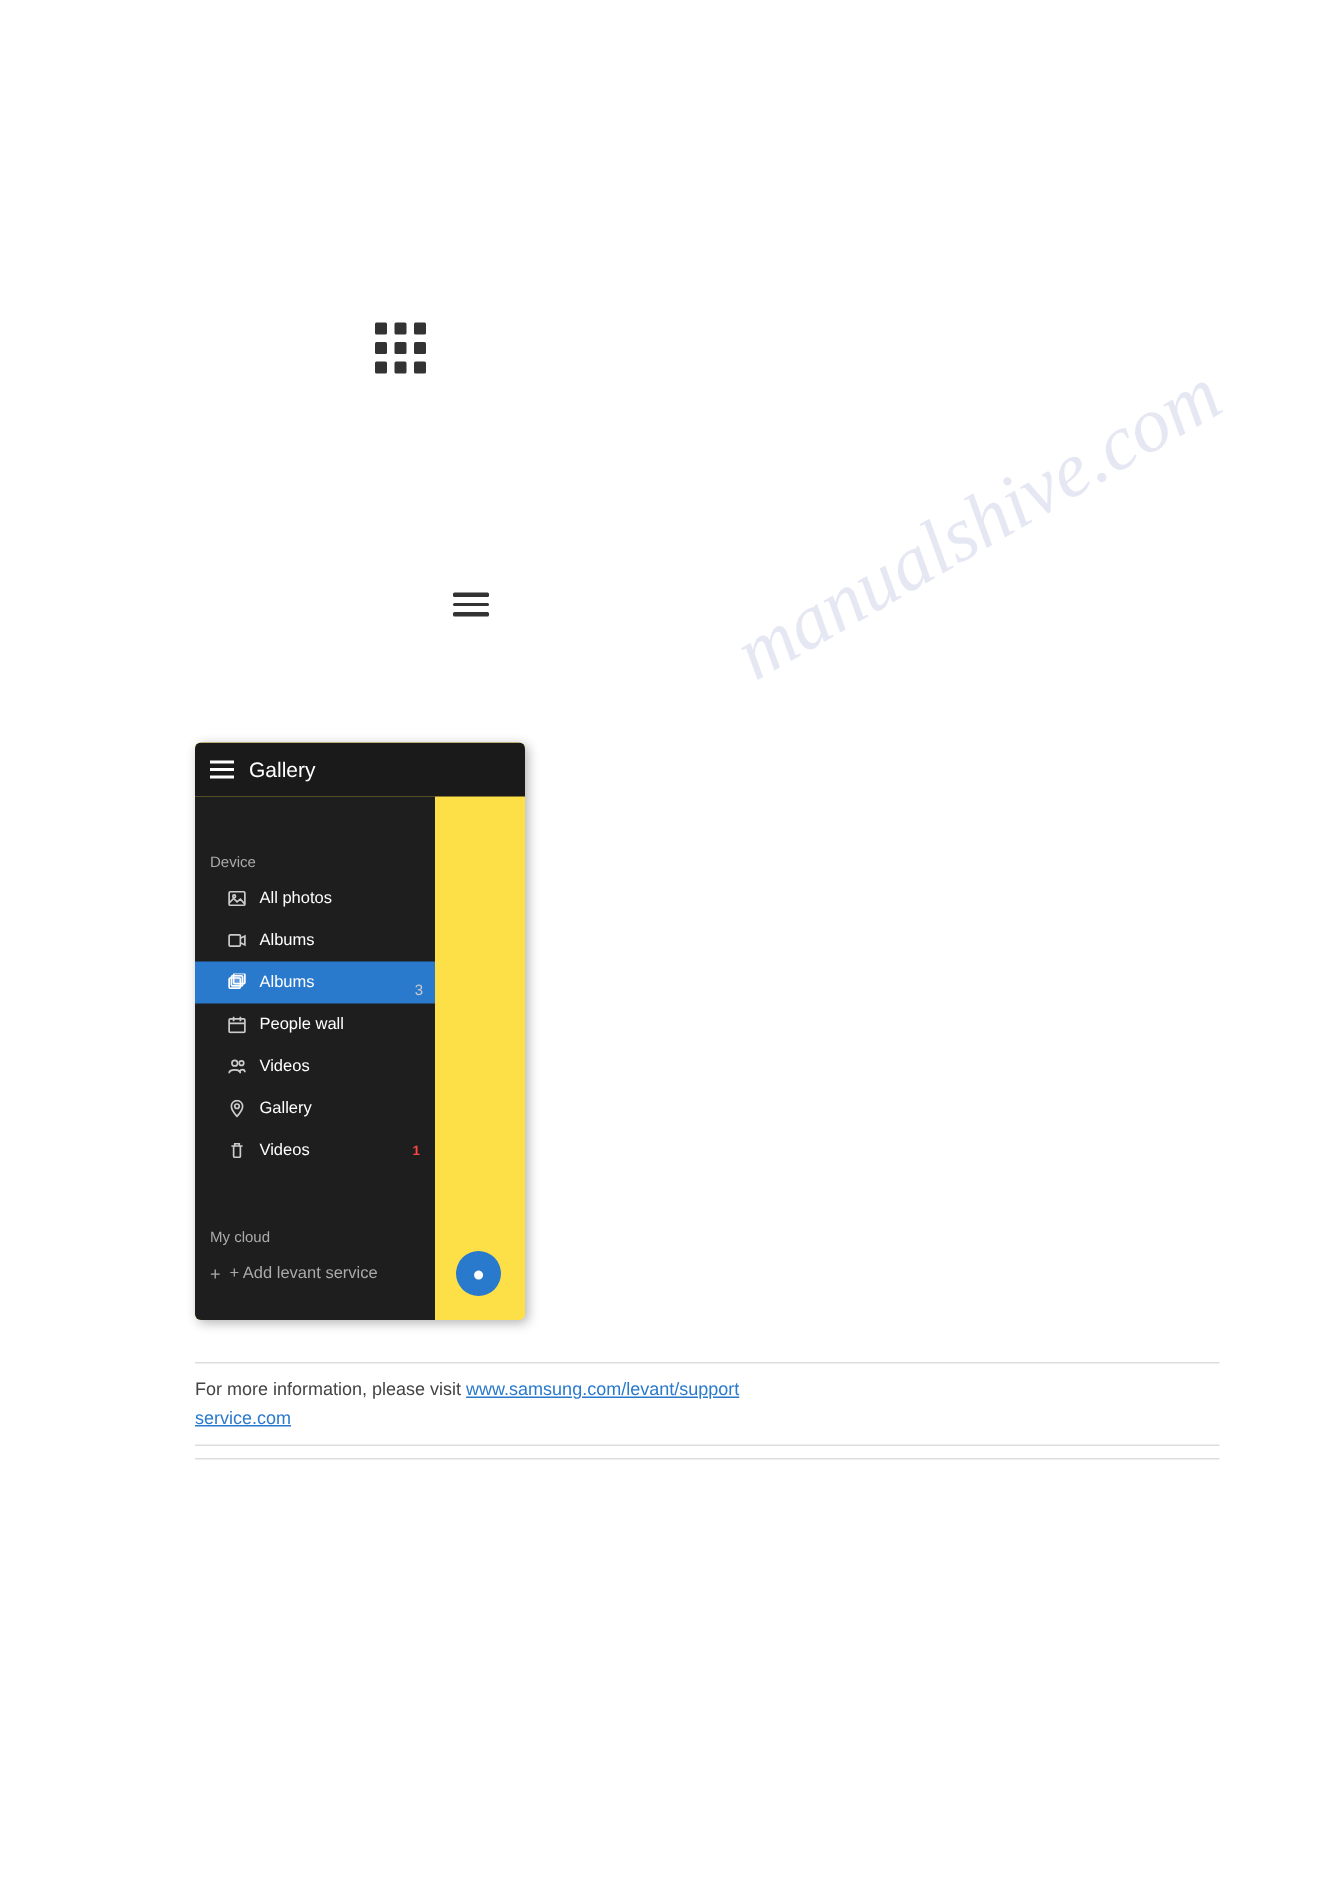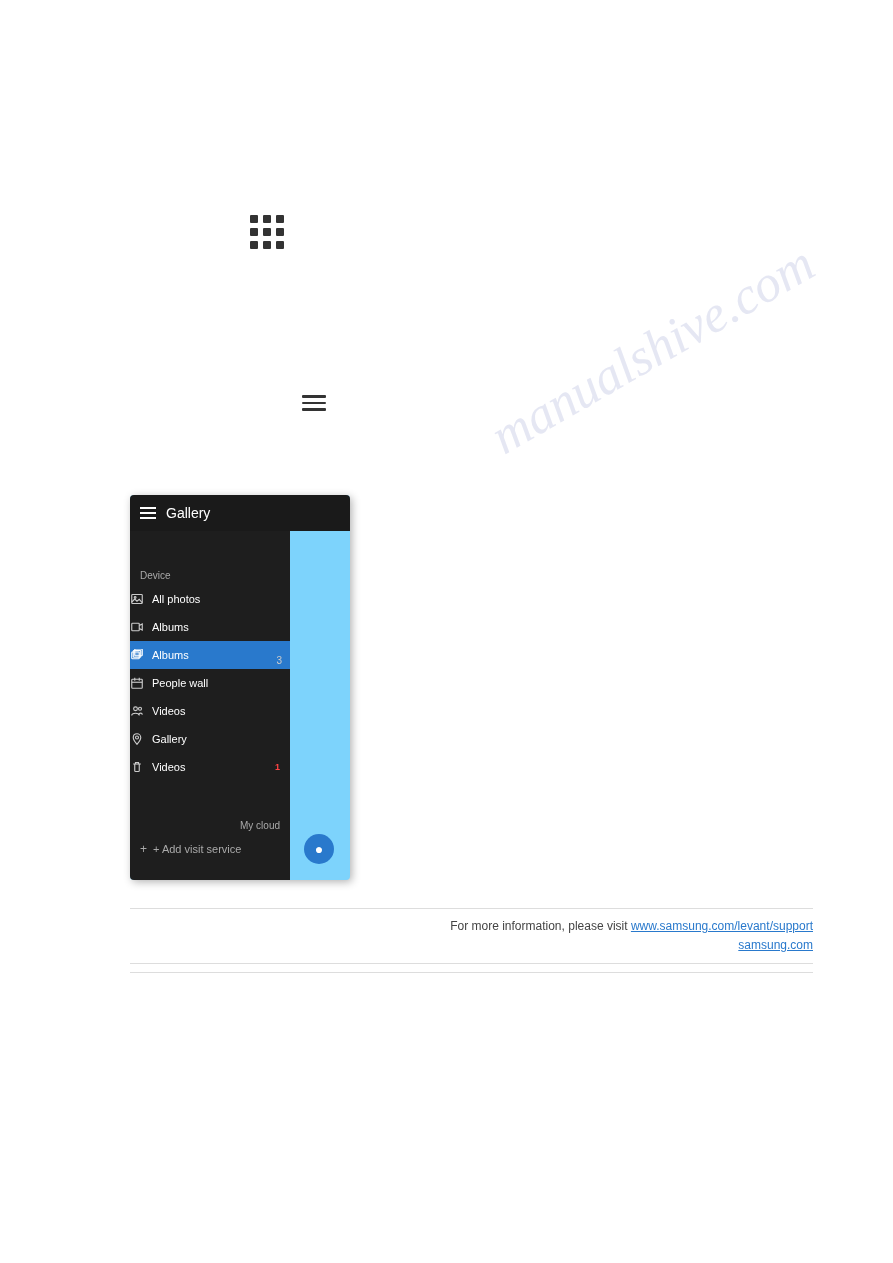--- a/index.html
+++ b/index.html
@@ -68,21 +68,21 @@
       border-radius: 1px;
     }
 
     
     .phone-mockup {
       position: absolute;
       top: 495px;
       left: 130px;
       width: 220px;
       height: 385px;
-      background: #7dd3fc;
+      background: #fde047;
       border-radius: 4px;
       overflow: hidden;
       box-shadow: 2px 2px 8px rgba(0,0,0,0.3);
     }
 
     
     .gallery-header {
       display: flex;
       align-items: center;
       padding: 8px 10px;
@@ -123,21 +123,21 @@
     .section-label {
       color: #aaaaaa;
       font-size: 10px;
       padding: 8px 10px 4px 10px;
       margin-top: 31px;
     }
 
     .sidebar-item {
       display: flex;
       align-items: center;
-      padding: 7px 0;
+      padding: 7px 21px;
       cursor: pointer;
       position: relative;
     }
 
     .sidebar-item.active {
       background: #2979cc;
       text-align: right;
     }
 
     .sidebar-item-icon {
@@ -167,21 +167,20 @@
       position: absolute;
       right: 8px;
       top: 50%;
       color: #aaaaaa;
       font-size: 10px;
     }
 
     
     .my-cloud-section {
       margin-top: 4px;
-      text-align: right;
     }
 
     .add-cloud-btn {
       display: flex;
       align-items: center;
       padding: 7px 10px;
       cursor: pointer;
     }
 
     .add-cloud-btn span {
@@ -213,21 +212,20 @@
       color: white;
       font-size: 14px;
     }
 
     
     .bottom-section {
       position: absolute;
       top: 900px;
       left: 130px;
       right: 80px;
-      text-align: right;
     }
 
     .divider-line {
       border: none;
       border-top: 1px solid #ddd;
       margin: 8px 0;
     }
 
     .bottom-text {
       font-size: 12px;
@@ -375,36 +373,36 @@
         </svg>
       </div>
       <span class="sidebar-item-label">Videos</span>
       <span class="sidebar-item-badge">1</span>
     </div>
 
     <div class="my-cloud-section">
       <div class="section-label">My cloud</div>
       <div class="add-cloud-btn">
         <span class="plus">+</span>
-        <span>+ Add visit service</span>
+        <span>+ Add levant service</span>
       </div>
     </div>
 
   </div>
 
   <div class="camera-fab">
     <span class="camera-fab-icon">●</span>
   </div>
 
 </div>
 
 <div class="bottom-section">
   <hr class="divider-line">
   <div class="bottom-text">
     <span>For more information, please visit </span>
     <a class="link-text">www.samsung.com/levant/support</a>
   </div>
   <div class="bottom-text">
-    <a class="link-text">samsung.com</a>
+    <a class="link-text">service.com</a>
   </div>
   <hr class="divider-line">
   <hr class="divider-line">
 </div>
 
 </body></html>

